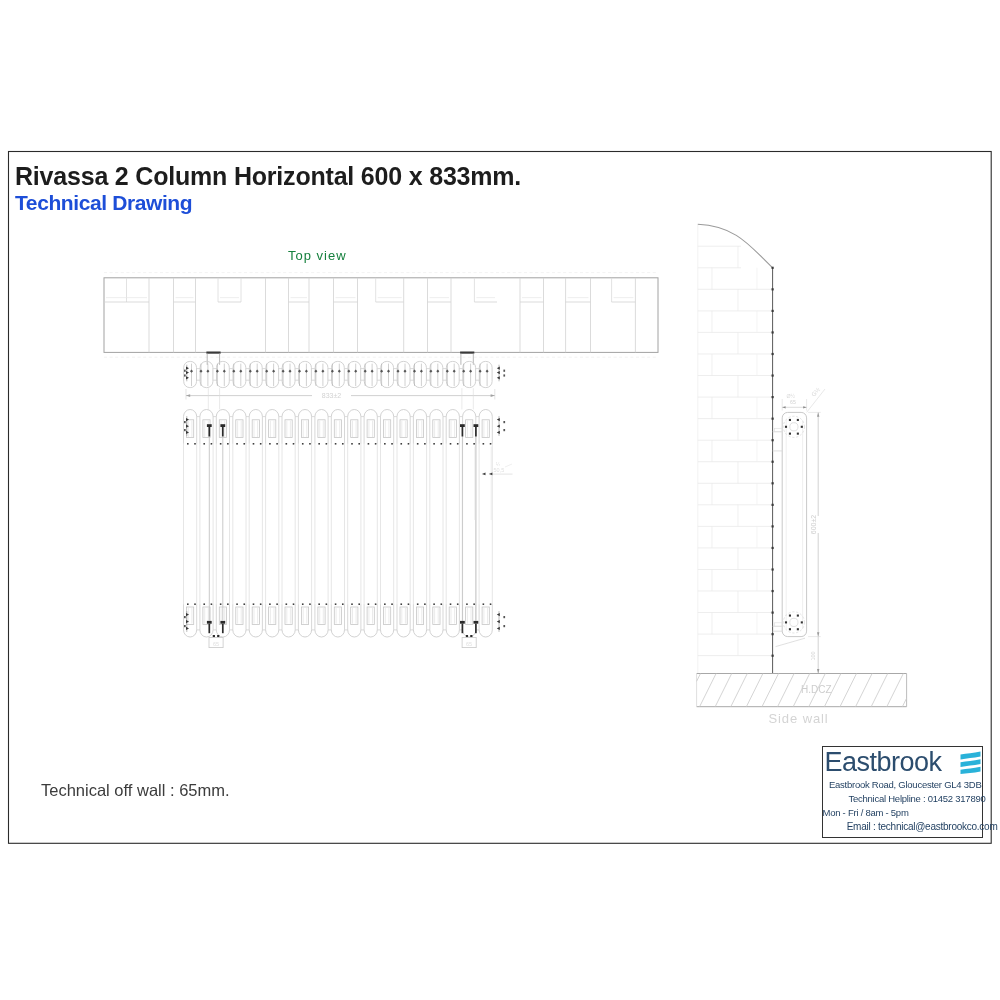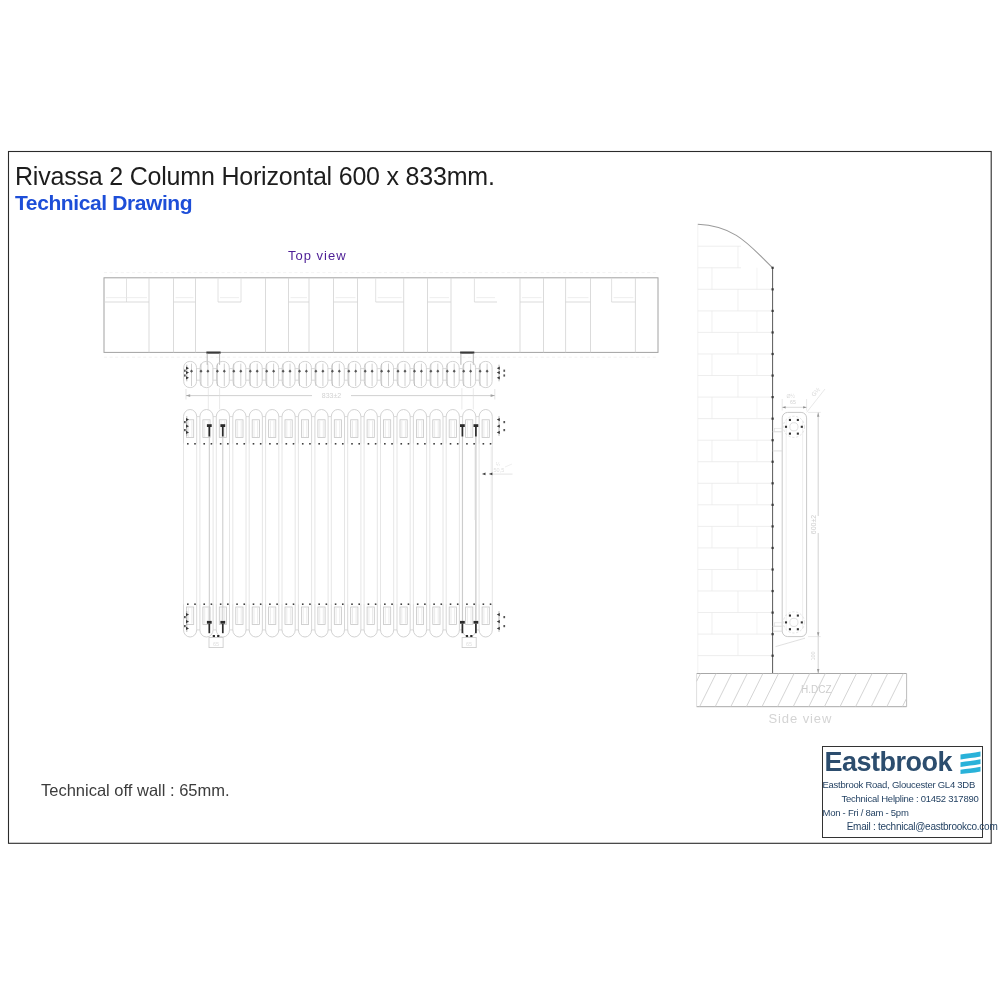--- a/index.html
+++ b/index.html
@@ -900,42 +900,42 @@
       <line x1="808.8" y1="706.7" x2="825.3" y2="673.5" stroke="#c9c9c9" stroke-width="0.8"></line>
       <line x1="824.4" y1="706.7" x2="840.9" y2="673.5" stroke="#c9c9c9" stroke-width="0.8"></line>
       <line x1="840.0" y1="706.7" x2="856.5" y2="673.5" stroke="#c9c9c9" stroke-width="0.8"></line>
       <line x1="855.6" y1="706.7" x2="872.1" y2="673.5" stroke="#c9c9c9" stroke-width="0.8"></line>
       <line x1="871.2" y1="706.7" x2="887.7" y2="673.5" stroke="#c9c9c9" stroke-width="0.8"></line>
       <line x1="886.8" y1="706.7" x2="903.3" y2="673.5" stroke="#c9c9c9" stroke-width="0.8"></line>
       <line x1="902.4" y1="706.7" x2="906.6" y2="698.2" stroke="#c9c9c9" stroke-width="0.8"></line>
     </g>
 </svg>
 
-<div class="abs" style="left:15px;top:161.5px;font-size:25px;font-weight:normal;color:#1d1d1d;letter-spacing:-0.2px;white-space:nowrap">Rivassa 2 Column Horizontal 600 x 833mm.</div>
+<div class="abs" style="left:15px;top:161.5px;font-size:25px;font-weight:bold;color:#1d1d1d;letter-spacing:-0.2px;white-space:nowrap">Rivassa 2 Column Horizontal 600 x 833mm.</div>
 
 <div class="abs" style="left:15px;top:191px;font-size:21px;font-weight:bold;color:#1d4ed8;letter-spacing:-0.4px;white-space:nowrap">Technical Drawing</div>
 
-<div class="abs" style="left:288px;top:247.5px;font-size:13px;letter-spacing:1px;color:#4c1d95;white-space:nowrap">Top view</div>
-
-<div class="abs" style="left:768.5px;top:710.5px;font-size:13px;letter-spacing:0.9px;color:#d4d4d4;white-space:nowrap">Side view</div>
+<div class="abs" style="left:288px;top:247.5px;font-size:13px;letter-spacing:1px;color:#15803d;white-space:nowrap">Top view</div>
+
+<div class="abs" style="left:768.5px;top:710.5px;font-size:13px;letter-spacing:0.9px;color:#d4d4d4;white-space:nowrap">Side wall</div>
 
 <div class="abs" style="left:801px;top:684px;font-size:10px;color:#cdcdcd;white-space:nowrap">H.DCZ</div>
 
 <div class="abs" style="left:41px;top:781px;font-size:16.5px;color:#3c3c3c;white-space:nowrap">Technical off wall : 65mm.</div>
 
 <div class="abs" style="left:821.5px;top:745.5px;width:159px;height:90.5px;border:1.2px solid #333333">
 
-  <div class="abs" style="left:2px;top:0px;font-size:27px;font-weight:bold;color:#2c4d6e;letter-spacing:-0.5px;white-space:nowrap">Eastbrook</div>
+  <div class="abs" style="left:2px;top:0px;font-size:27px;font-weight:normal;color:#2c4d6e;letter-spacing:-0.5px;white-space:nowrap">Eastbrook</div>
 
   <svg class="abs" style="left:137.5px;top:3px" width="21" height="24" viewBox="0 0 21 24">
     <path d="M0.5,4.6 C7,3.4 13,3.4 20.5,1.6 L20.5,6.4 C13,8.0 7,8.0 0.5,9.4 Z" fill="#29b2d9"></path>
     <path d="M0.5,12.2 C7,11.0 13,11.0 20.5,9.2 L20.5,14.0 C13,15.6 7,15.6 0.5,17.0 Z" fill="#29b2d9"></path>
     <path d="M0.5,19.8 C7,18.6 13,18.6 20.5,16.8 L20.5,21.6 C13,23.2 7,23.2 0.5,24.0 Z" fill="#29b2d9"></path>
   </svg>
 
-  <div class="abs" style="left:0;top:32px;width:100%;text-align:left;font-size:9.5px;color:#1d3c5e;letter-spacing:-0.25px;white-space:nowrap">Eastbrook Road, Gloucester GL4 3DB</div>
-
-  <div class="abs" style="left:8px;top:46px;width:100%;text-align:center;font-size:9.5px;color:#1d3c5e;letter-spacing:-0.25px;white-space:nowrap">Technical Helpline : 01452 317890</div>
+  <div class="abs" style="left:0;top:32px;width:100%;text-align:right;font-size:9.5px;color:#1d3c5e;letter-spacing:-0.25px;white-space:nowrap">Eastbrook Road, Gloucester GL4 3DB</div>
+
+  <div class="abs" style="left:15px;top:46px;width:100%;text-align:center;font-size:9.5px;color:#1d3c5e;letter-spacing:-0.25px;white-space:nowrap">Technical Helpline : 01452 317890</div>
 
   <div class="abs" style="left:0;top:60px;width:100%;text-align:left;font-size:9.5px;color:#1d3c5e;letter-spacing:-0.25px;white-space:nowrap">Mon - Fri / 8am - 5pm</div>
 
   <div class="abs" style="left:16px;top:74px;width:100%;text-align:right;font-size:10px;color:#1d3c5e;letter-spacing:-0.25px;white-space:nowrap">Email : technical@eastbrookco.com</div>
 </div>
 
 </body></html>

